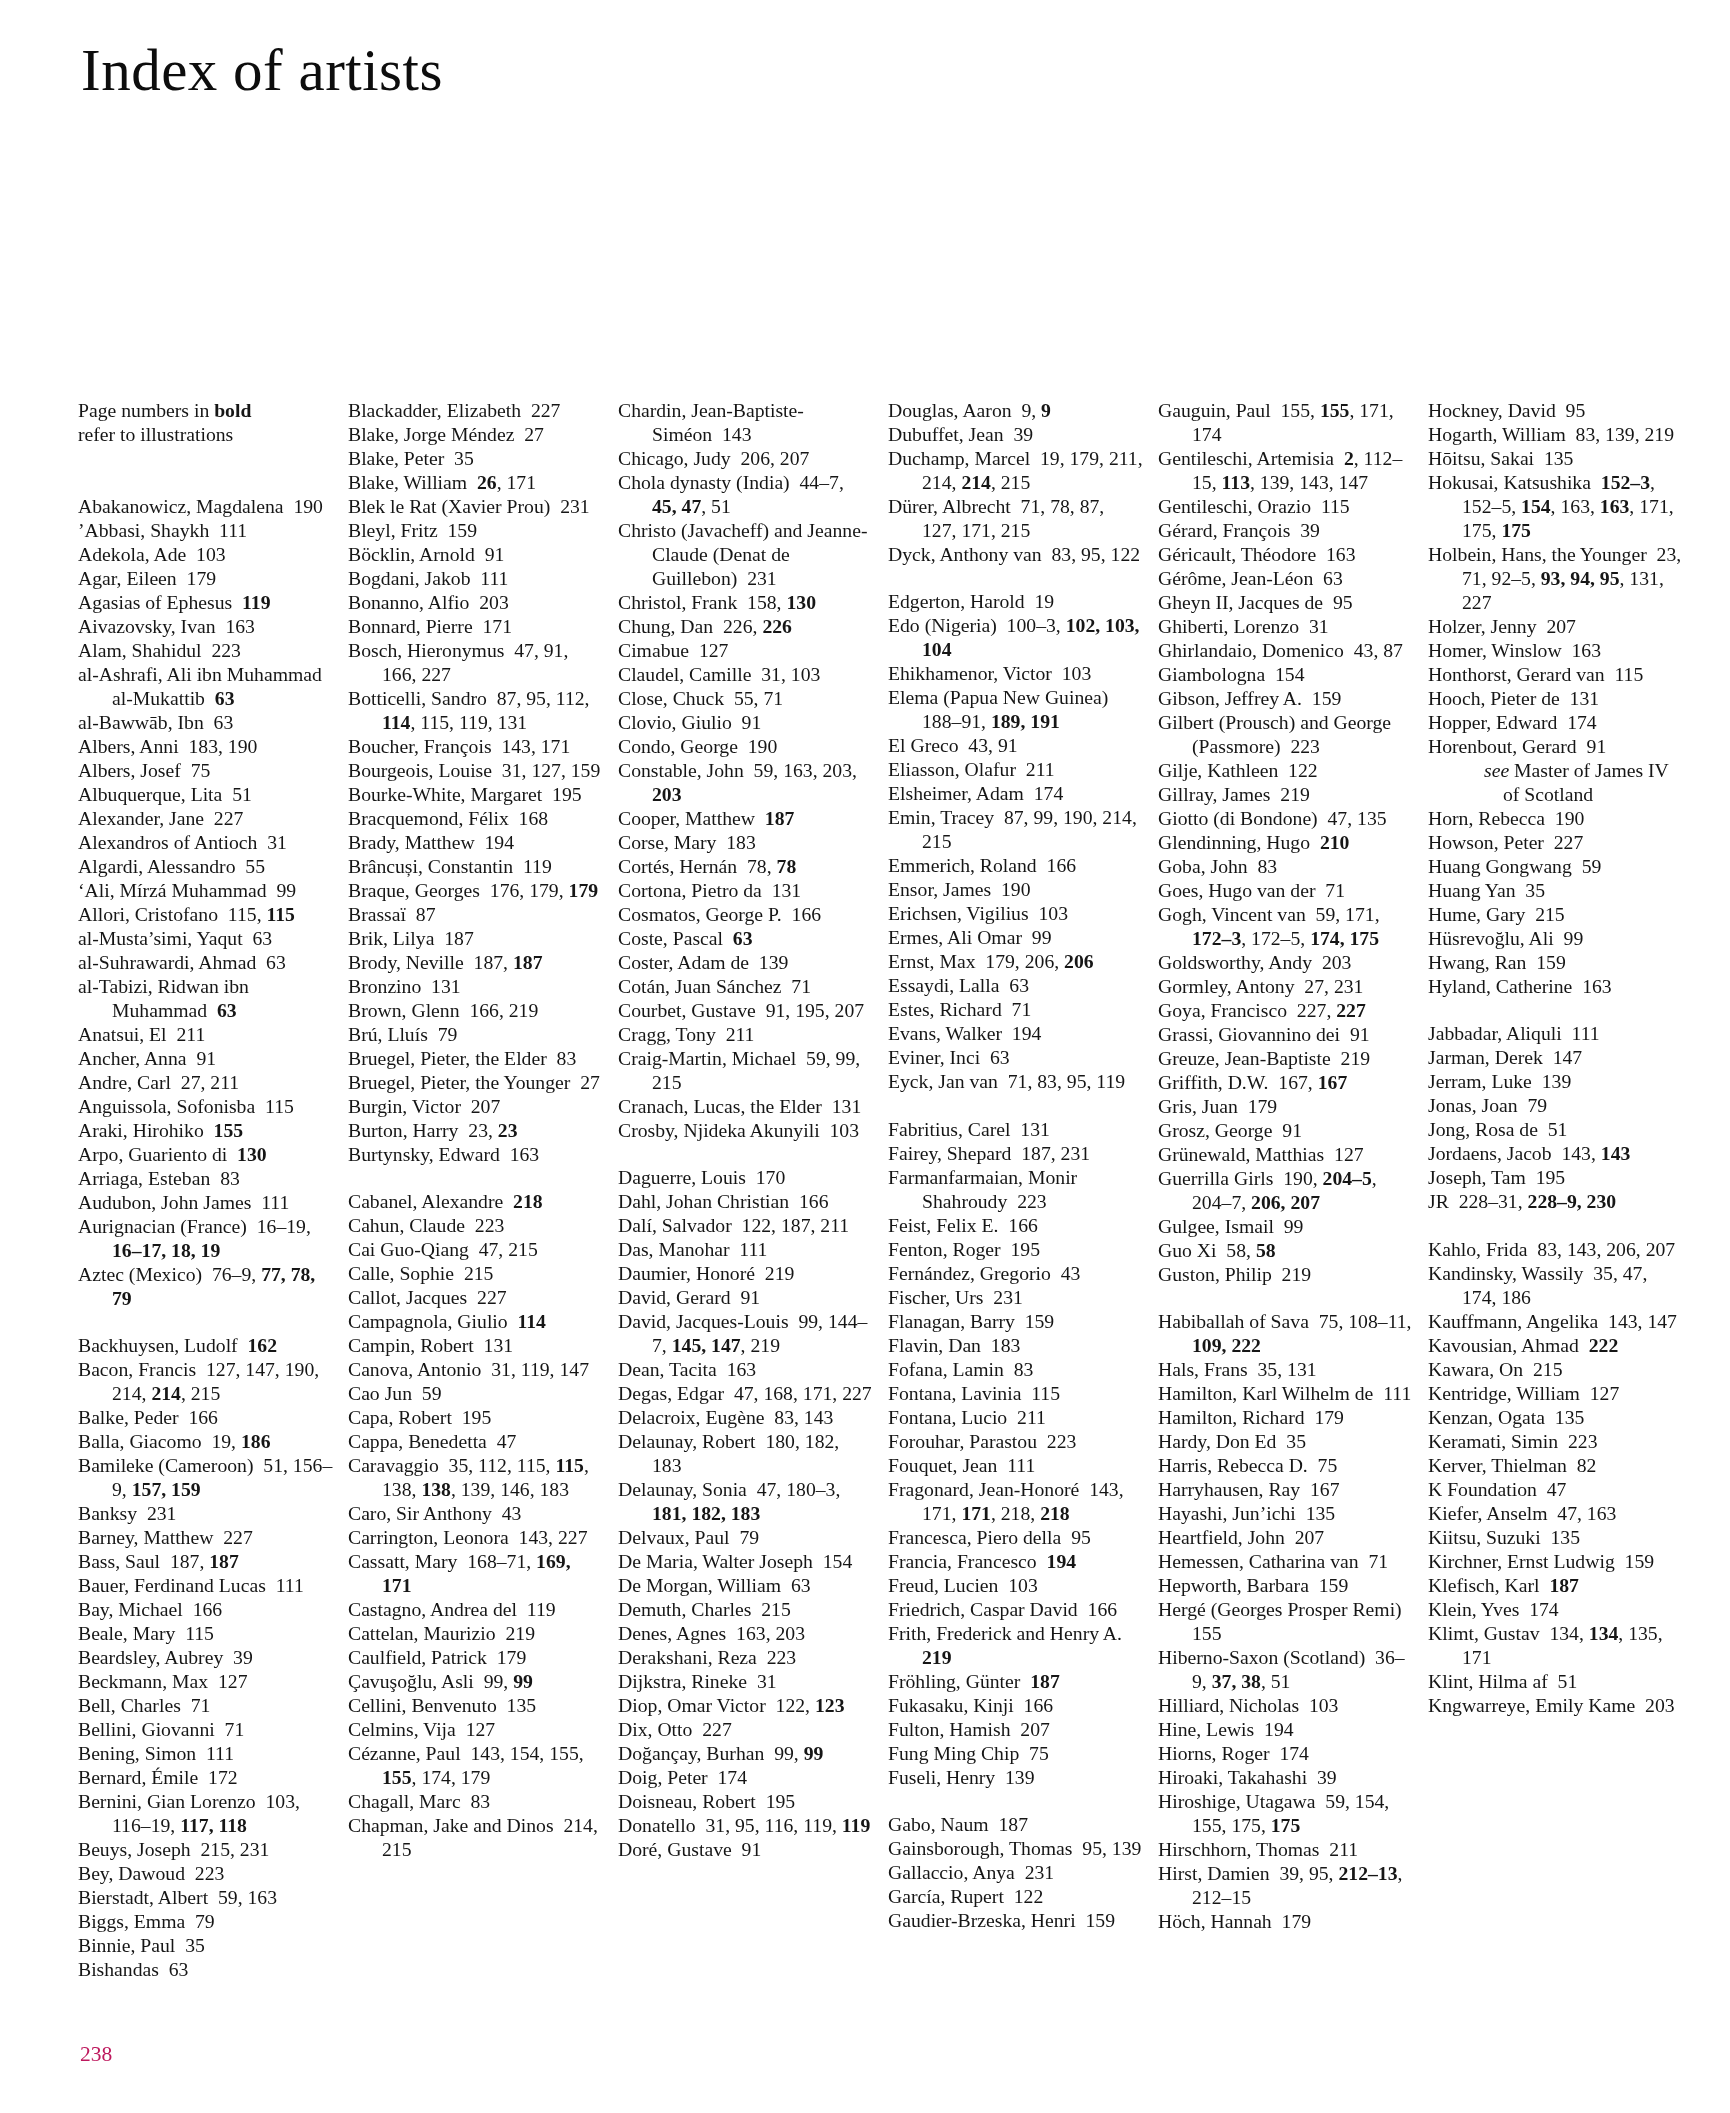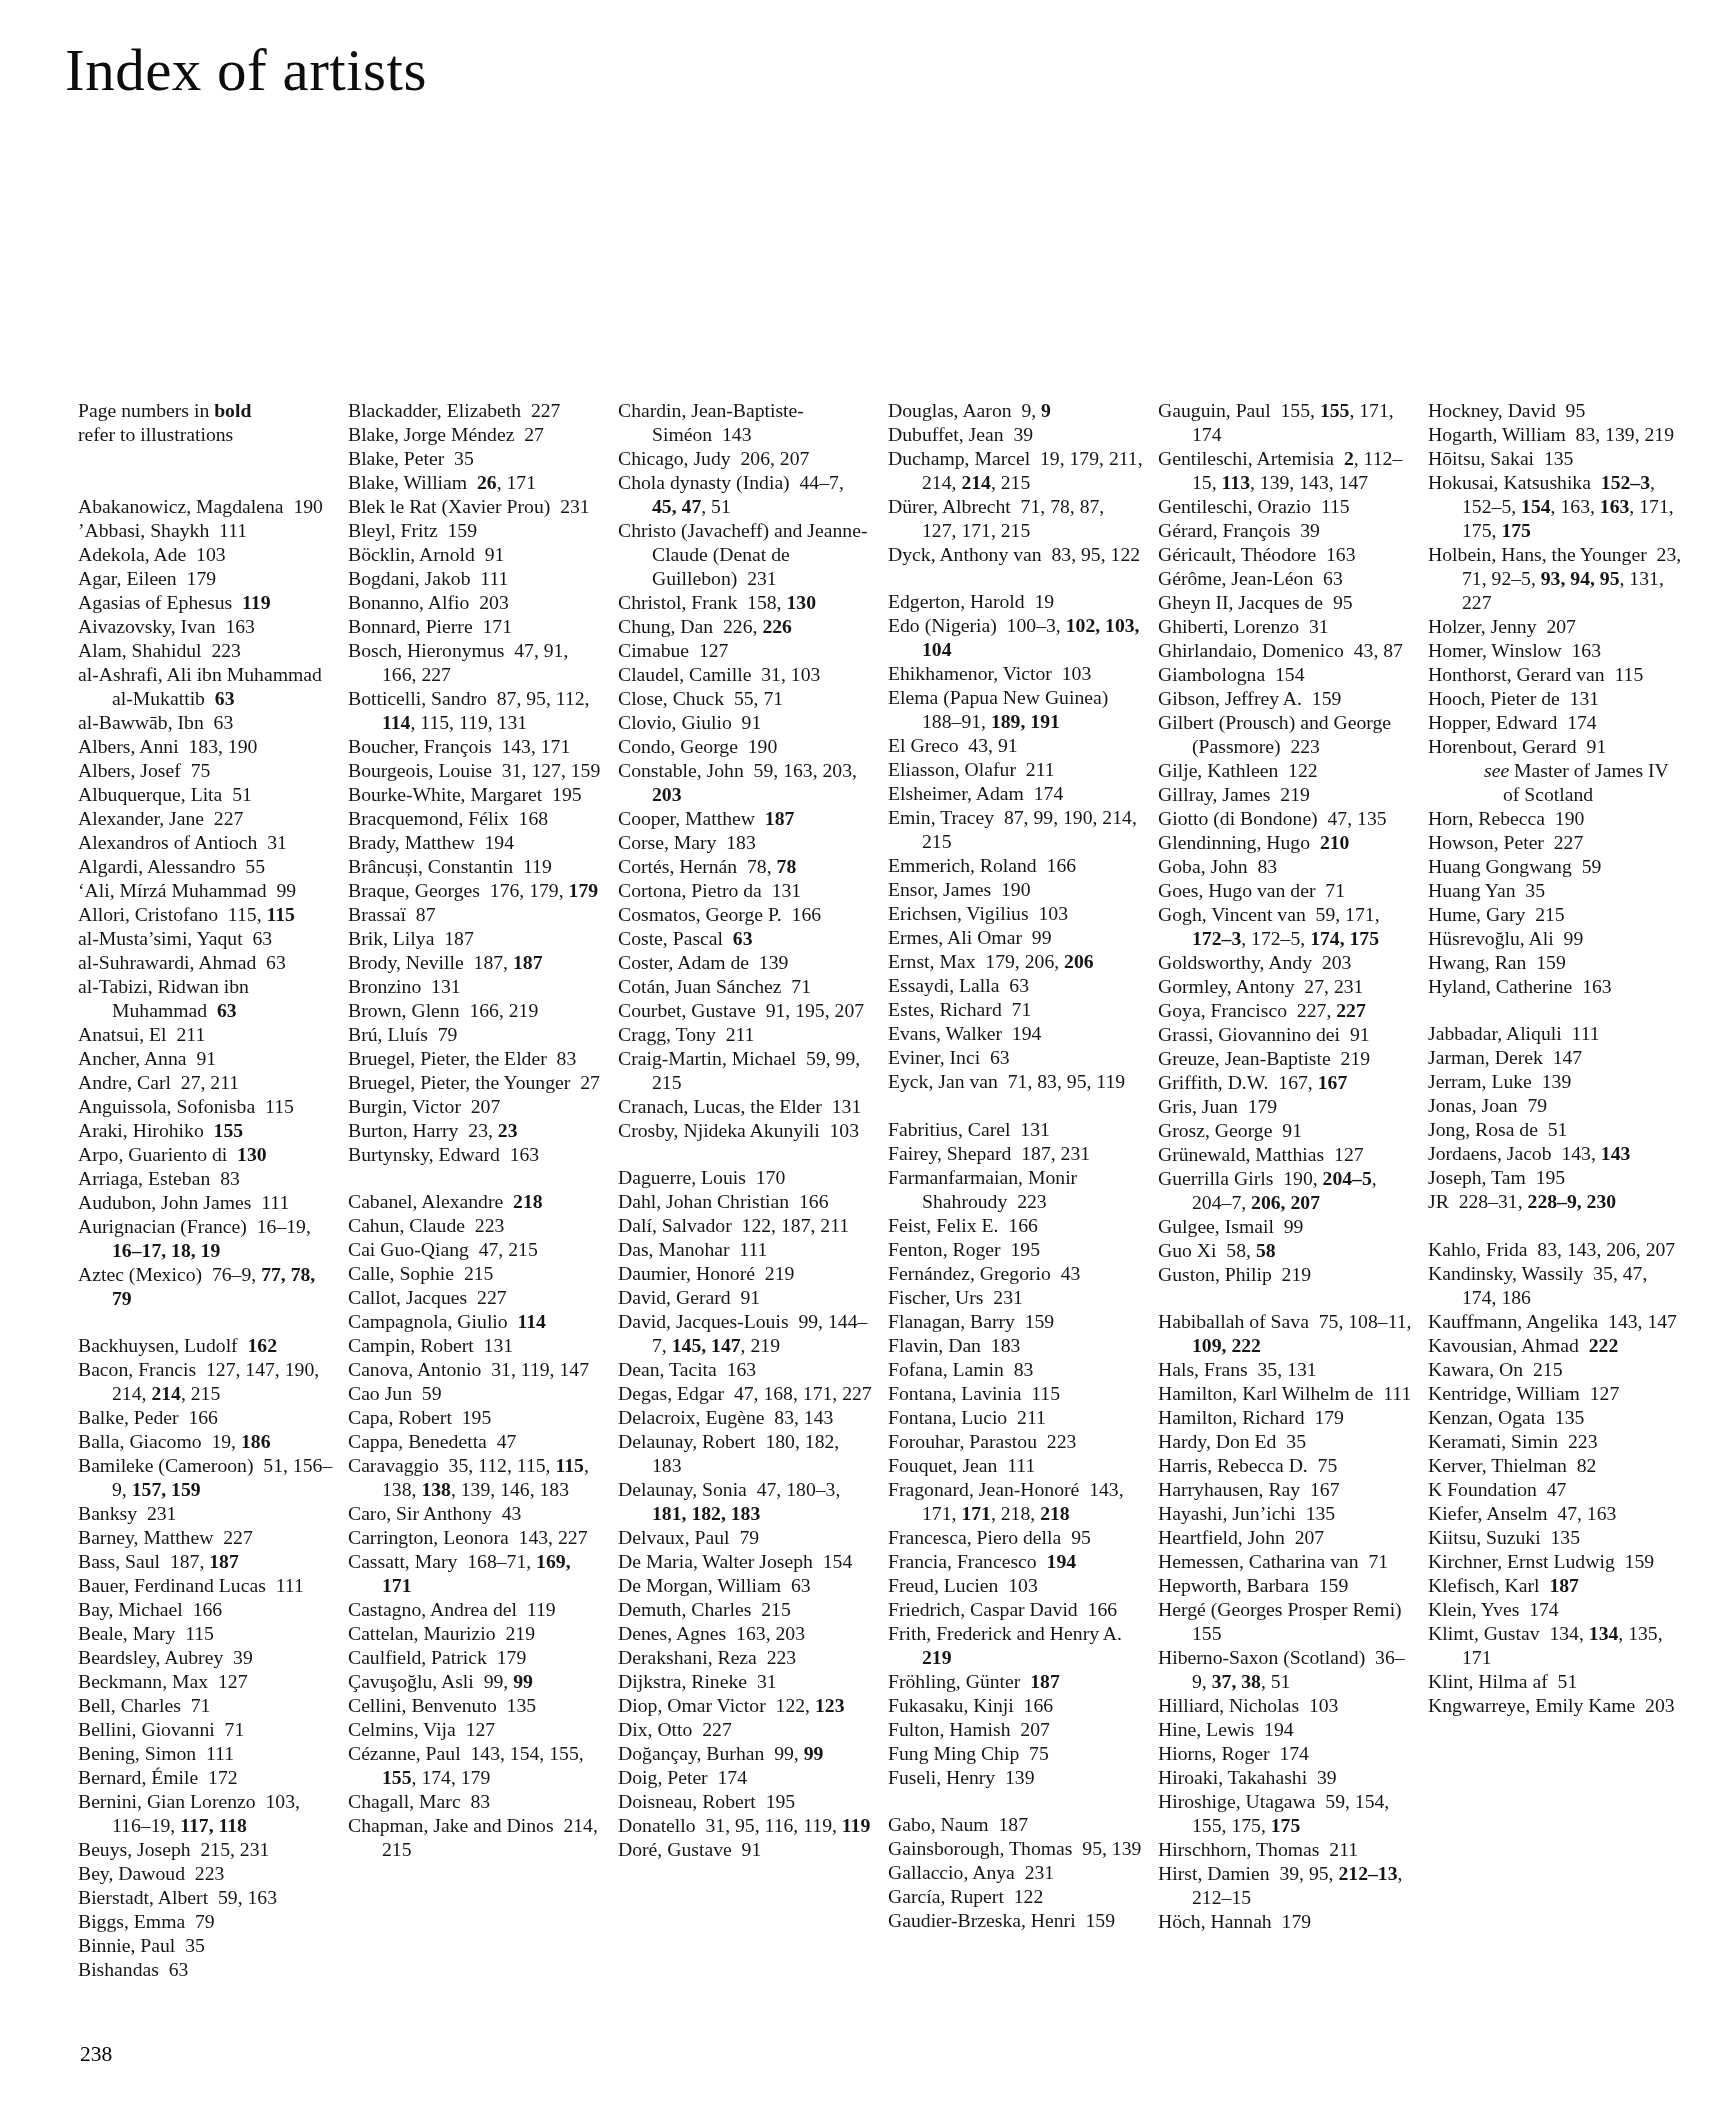--- a/index.html
+++ b/index.html
@@ -2,21 +2,21 @@
 <html style="font-size:15px"><head>
 <meta charset="utf-8">
 <style>
   html,body{margin:0;padding:0;}
   body{
     width:1730px;height:2114px;position:relative;background:#ffffff;
     font-family:"Liberation Serif","DejaVu Serif",serif;color:#161616;
     -webkit-font-smoothing:antialiased;
   }
   .page-title{
-    position:absolute;left:65px;top:36px;margin:0;
+    position:absolute;left:81px;top:36px;margin:0;
     font-size:59px;font-weight:400;letter-spacing:0.5px;color:#0d0d0d;
   }
   .columns{
     position:absolute;left:78px;top:398px;width:1604px;
     display:flex;gap:15px;align-items:flex-start;
   }
   .col{
     width:255px;flex:0 0 255px;
     font-size:19.7px;line-height:24px;
   }
@@ -25,21 +25,21 @@
   .group{margin-bottom:23.4px;}
   .entry{
     padding-left:34px;text-indent:-34px;
   }
   .entry b,.note b{font-weight:700;}
   .entry i{font-style:italic;}
   .xref{
     text-indent:-19px;padding-left:41px;
   }
   .page-number{
-    position:absolute;left:80px;top:2042px;font-size:21.5px;color:#000000;
+    position:absolute;left:80px;top:2042px;font-size:21.5px;color:#be185d;
   }
 </style>
 </head>
 <body>
 
 <h1 class="page-title">Index of artists</h1>
 
 <div class="columns" id="cols">
     <div class="col">
       <div class="note">

